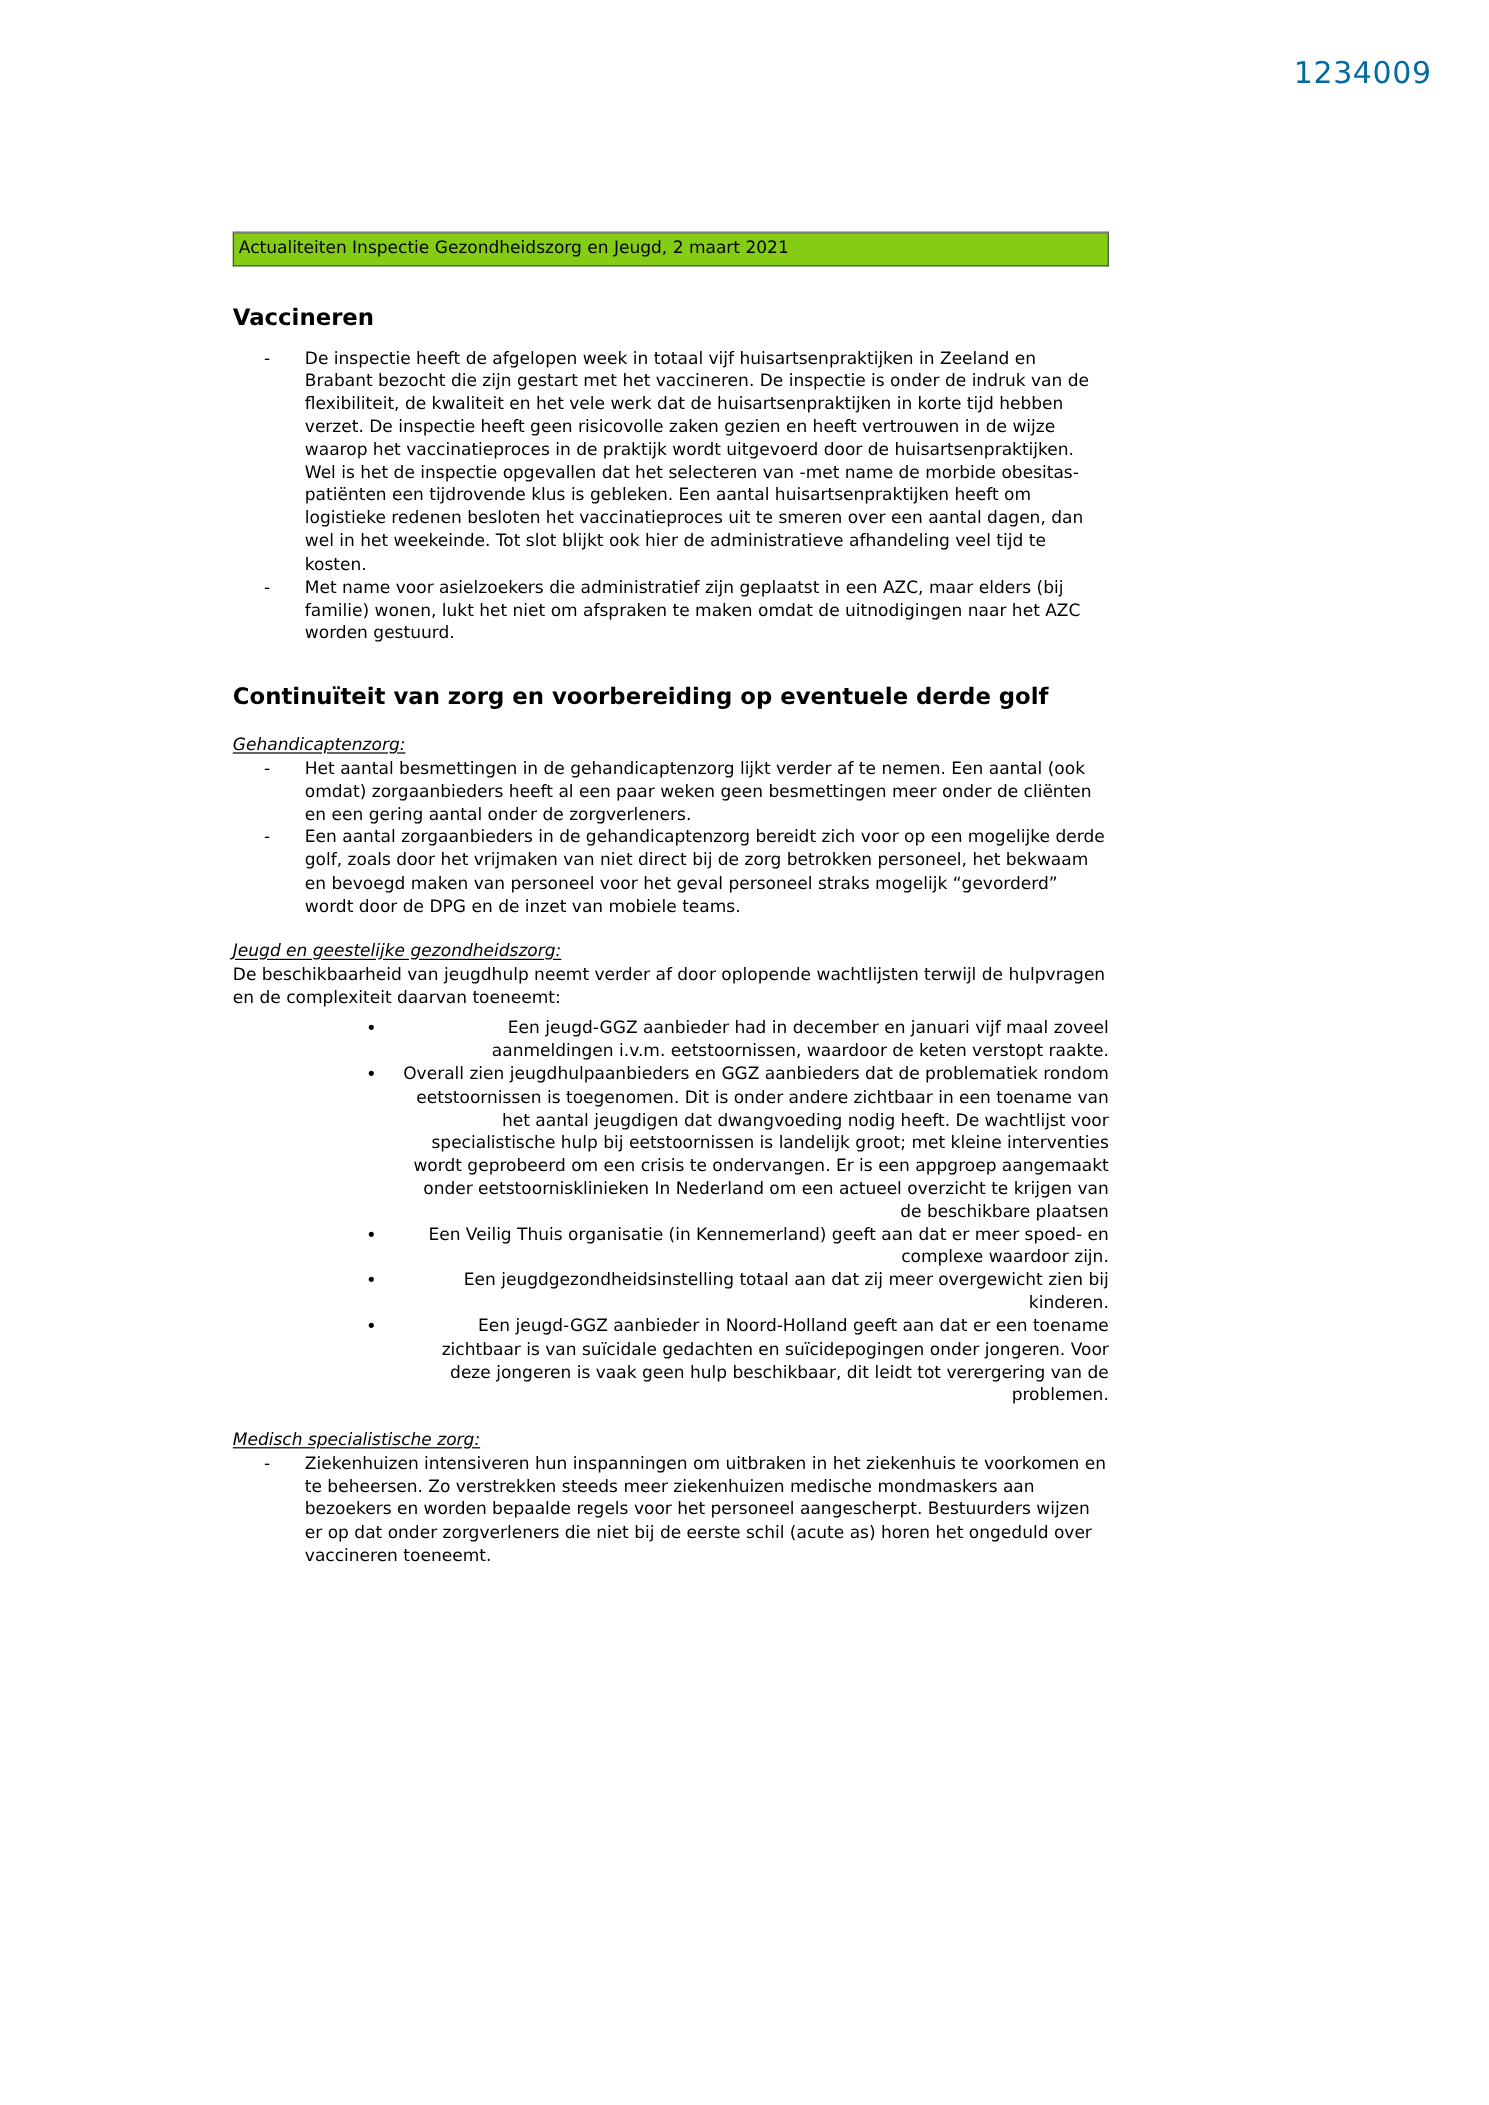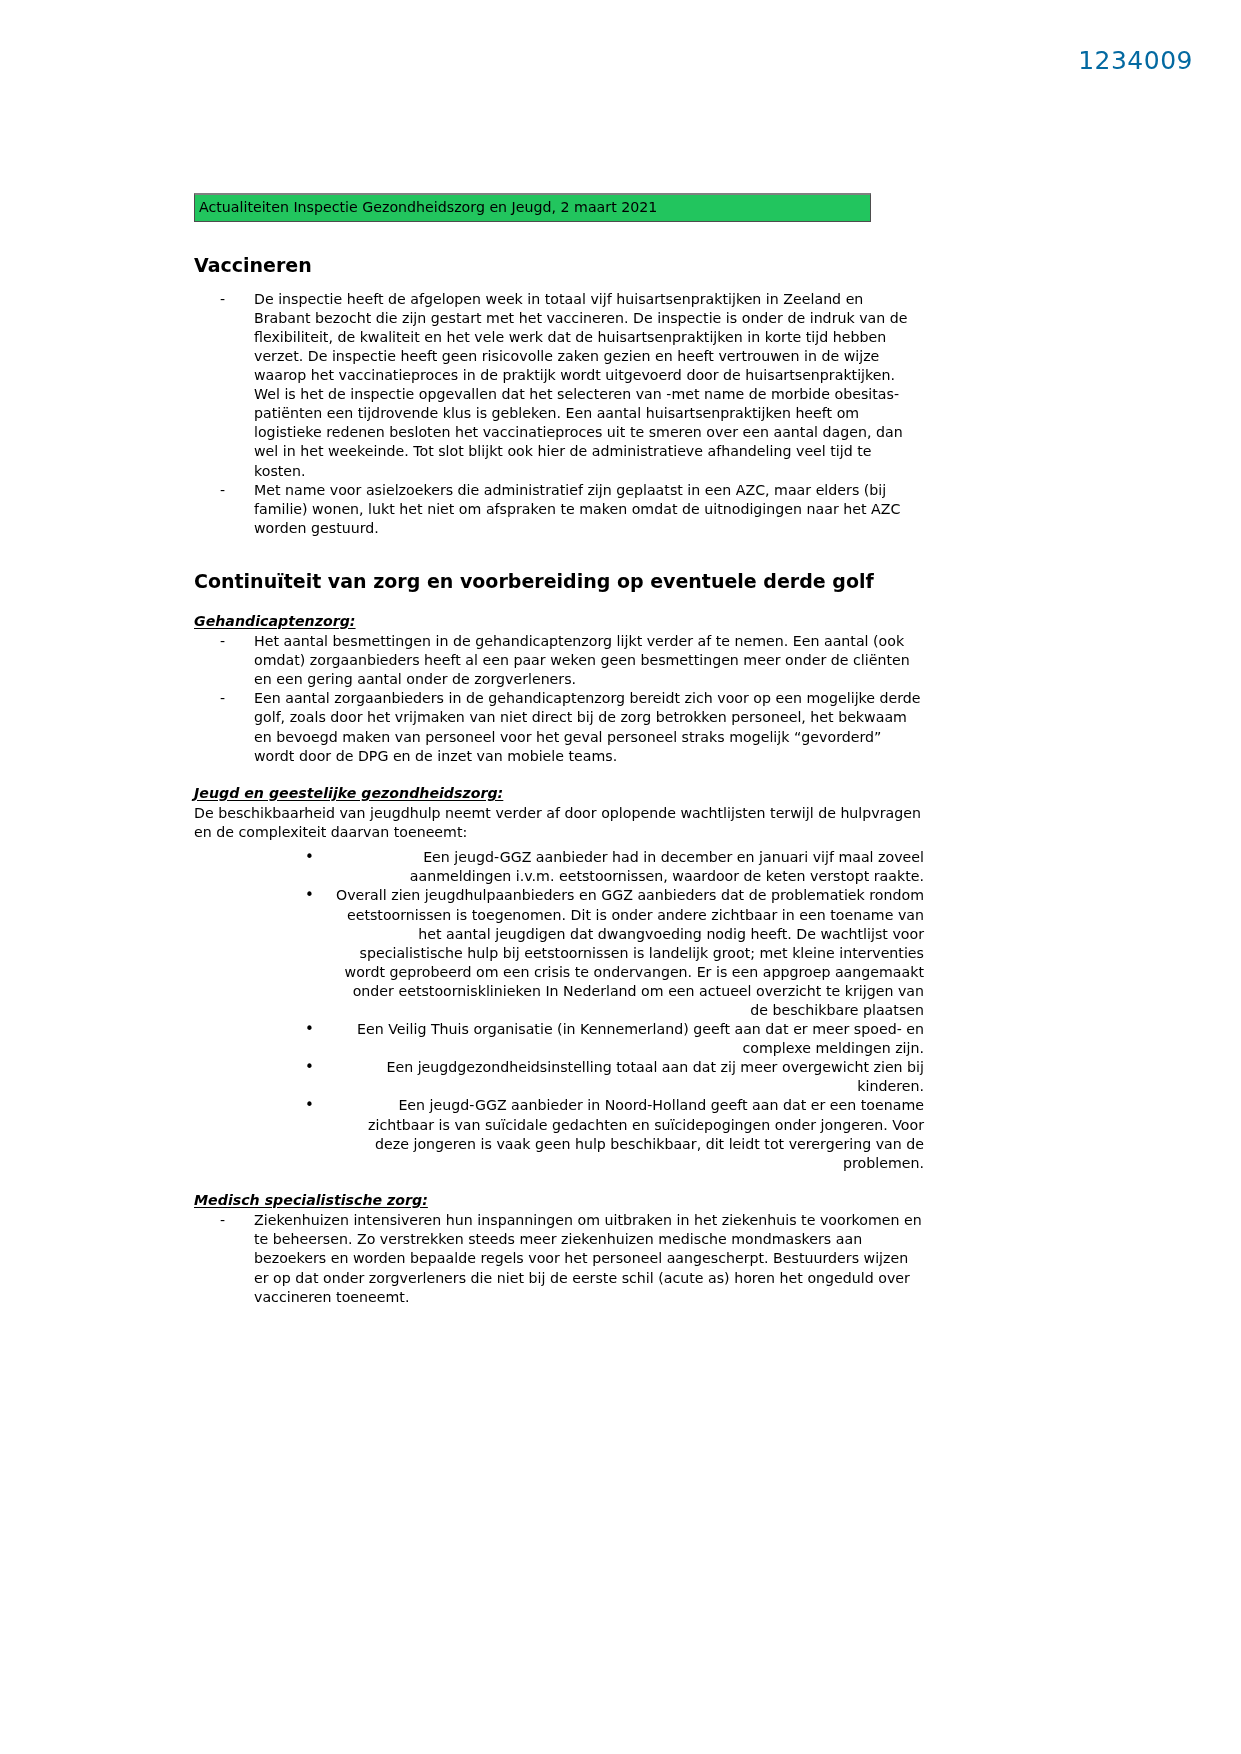--- a/index.html
+++ b/index.html
@@ -45,42 +45,42 @@
     line-height: 1.34;
   }
 
   
   .title-bar {
     border: 1px solid #4d4d4d;
     border-top: 2px solid #808080;
     padding: 4px 3px 5px 4px;
     margin: 0 0 8px 0;
     box-sizing: border-box;
-    width: 677px;
-    background: #22c55e;
+    width: 730px;
+    background: #84cc16;
   }
   .title-bar .title-text {
     font-size: 14.2px;
     line-height: 1.2;
     display: block;
   }
 
   
   h2.section-heading {
     font-size: 19px;
     font-weight: bold;
     margin: 31px 0 12px 0;
     line-height: 1.3;
   }
   h2.section-heading.tight-top {
   }
 
   h3.sub-heading {
     font-size: 14.2px;
-    font-weight: bold;
+    font-weight: normal;
     font-style: italic;
     text-decoration: underline;
     text-underline-offset: 2px;
     margin: 18px 0 2px 0;
     line-height: 1.3;
   }
 
   p.body-para {
     margin: 0 0 0 0;
     font-size: 14.2px;
@@ -157,21 +157,21 @@
       <li>Een aantal zorgaanbieders in de gehandicaptenzorg bereidt zich voor op een mogelijke derde golf, zoals door het vrijmaken van niet direct bij de zorg betrokken personeel, het bekwaam en bevoegd maken van personeel voor het geval personeel straks mogelijk “gevorderd” wordt door de DPG en de inzet van mobiele teams.</li>
     </ul>
 
     <h3 class="sub-heading">Jeugd en geestelijke gezondheidszorg:</h3>
 
     <p class="body-para">De beschikbaarheid van jeugdhulp neemt verder af door oplopende wachtlijsten terwijl de hulpvragen en de complexiteit daarvan toeneemt:</p>
 
     <ul class="bullet-list">
       <li>Een jeugd-GGZ aanbieder had in december en januari vijf maal zoveel aanmeldingen i.v.m. eetstoornissen, waardoor de keten verstopt raakte.</li>
       <li>Overall zien jeugdhulpaanbieders en GGZ aanbieders dat de problematiek rondom eetstoornissen is toegenomen. Dit is onder andere zichtbaar in een toename van het aantal jeugdigen dat dwangvoeding nodig heeft. De wachtlijst voor specialistische hulp bij eetstoornissen is landelijk groot; met kleine interventies wordt geprobeerd om een crisis te ondervangen. Er is een appgroep aangemaakt onder eetstoornisklinieken In Nederland om een actueel overzicht te krijgen van de beschikbare plaatsen</li>
-      <li>Een Veilig Thuis organisatie (in Kennemerland) geeft aan dat er meer spoed- en complexe meldingen zijn.</li>
+      <li>Een Veilig Thuis organisatie (in Kennemerland) geeft aan dat er meer spoed- en complexe waardoor zijn.</li>
       <li>Een jeugdgezondheidsinstelling totaal aan dat zij meer overgewicht zien bij kinderen.</li>
       <li>Een jeugd-GGZ aanbieder in Noord-Holland geeft aan dat er een toename zichtbaar is van suïcidale gedachten en suïcidepogingen onder jongeren. Voor deze jongeren is vaak geen hulp beschikbaar, dit leidt tot verergering van de problemen.</li>
     </ul>
 
     <h3 class="sub-heading">Medisch specialistische zorg:</h3>
 
     <ul class="dash-list">
       <li>Ziekenhuizen intensiveren hun inspanningen om uitbraken in het ziekenhuis te voorkomen en te beheersen. Zo verstrekken steeds meer ziekenhuizen medische mondmaskers aan bezoekers en worden bepaalde regels voor het personeel aangescherpt. Bestuurders wijzen er op dat onder zorgverleners die niet bij de eerste schil (acute as) horen het ongeduld over vaccineren toeneemt.</li>
     </ul>
 

